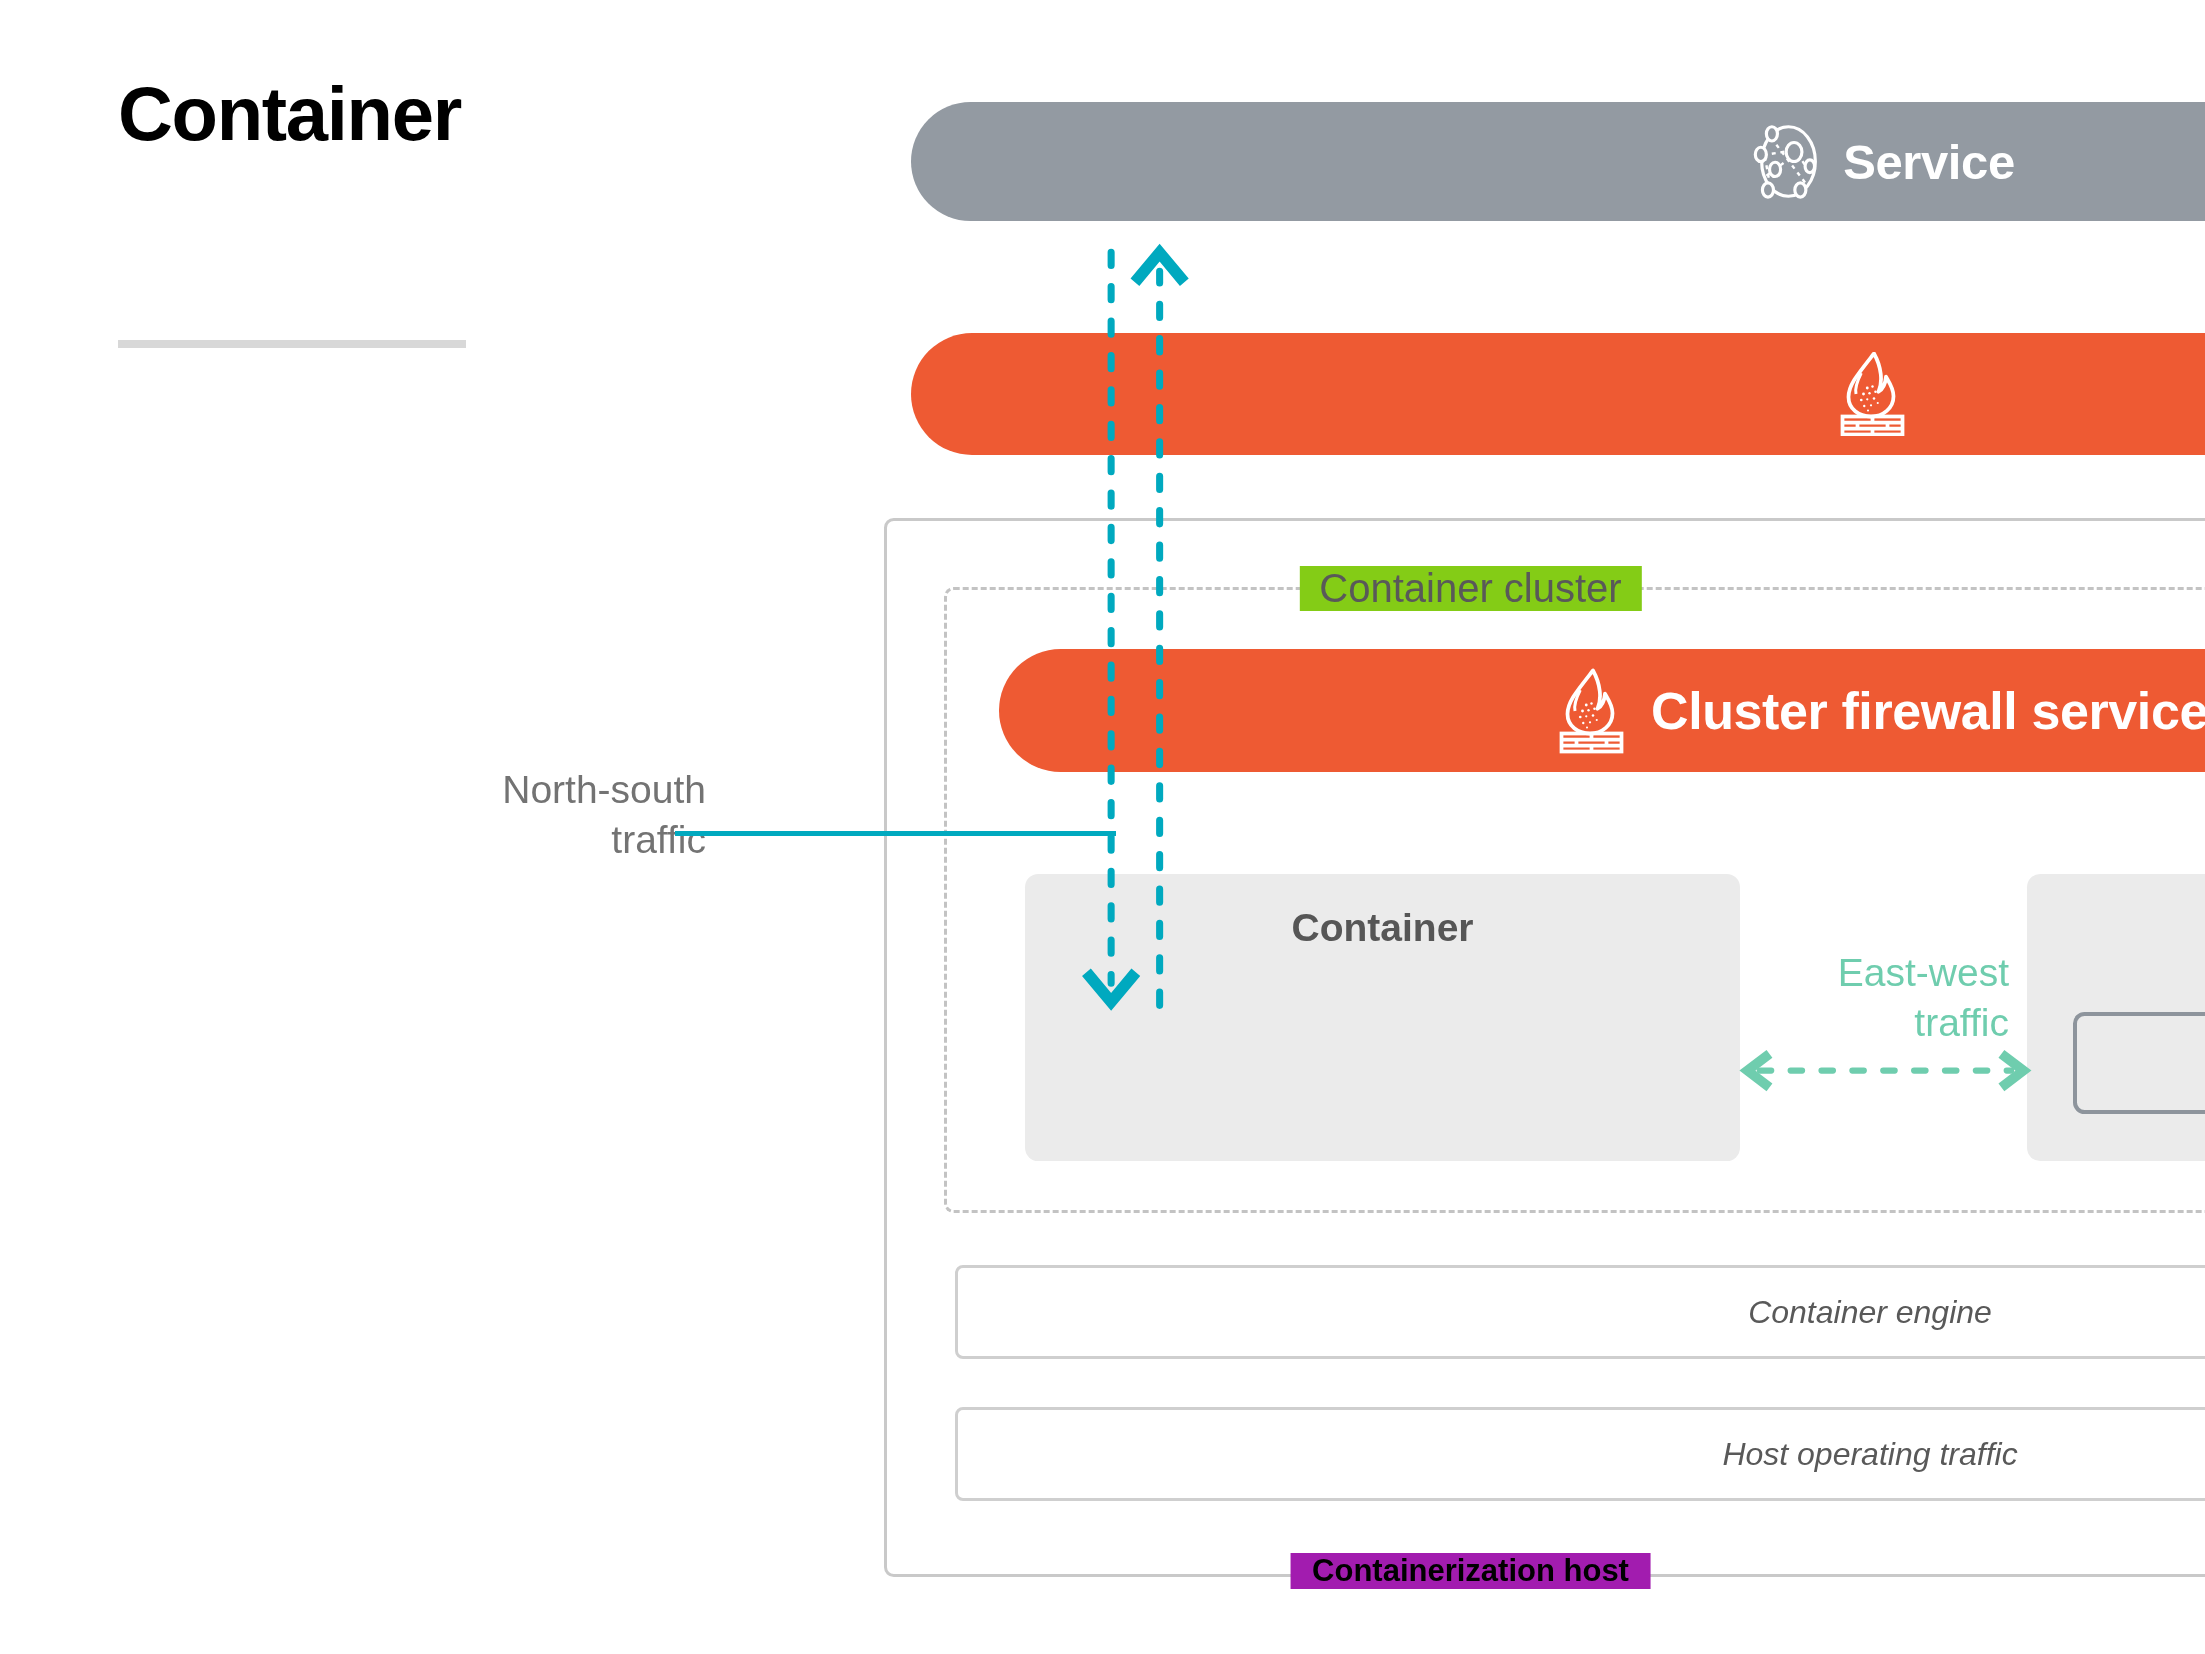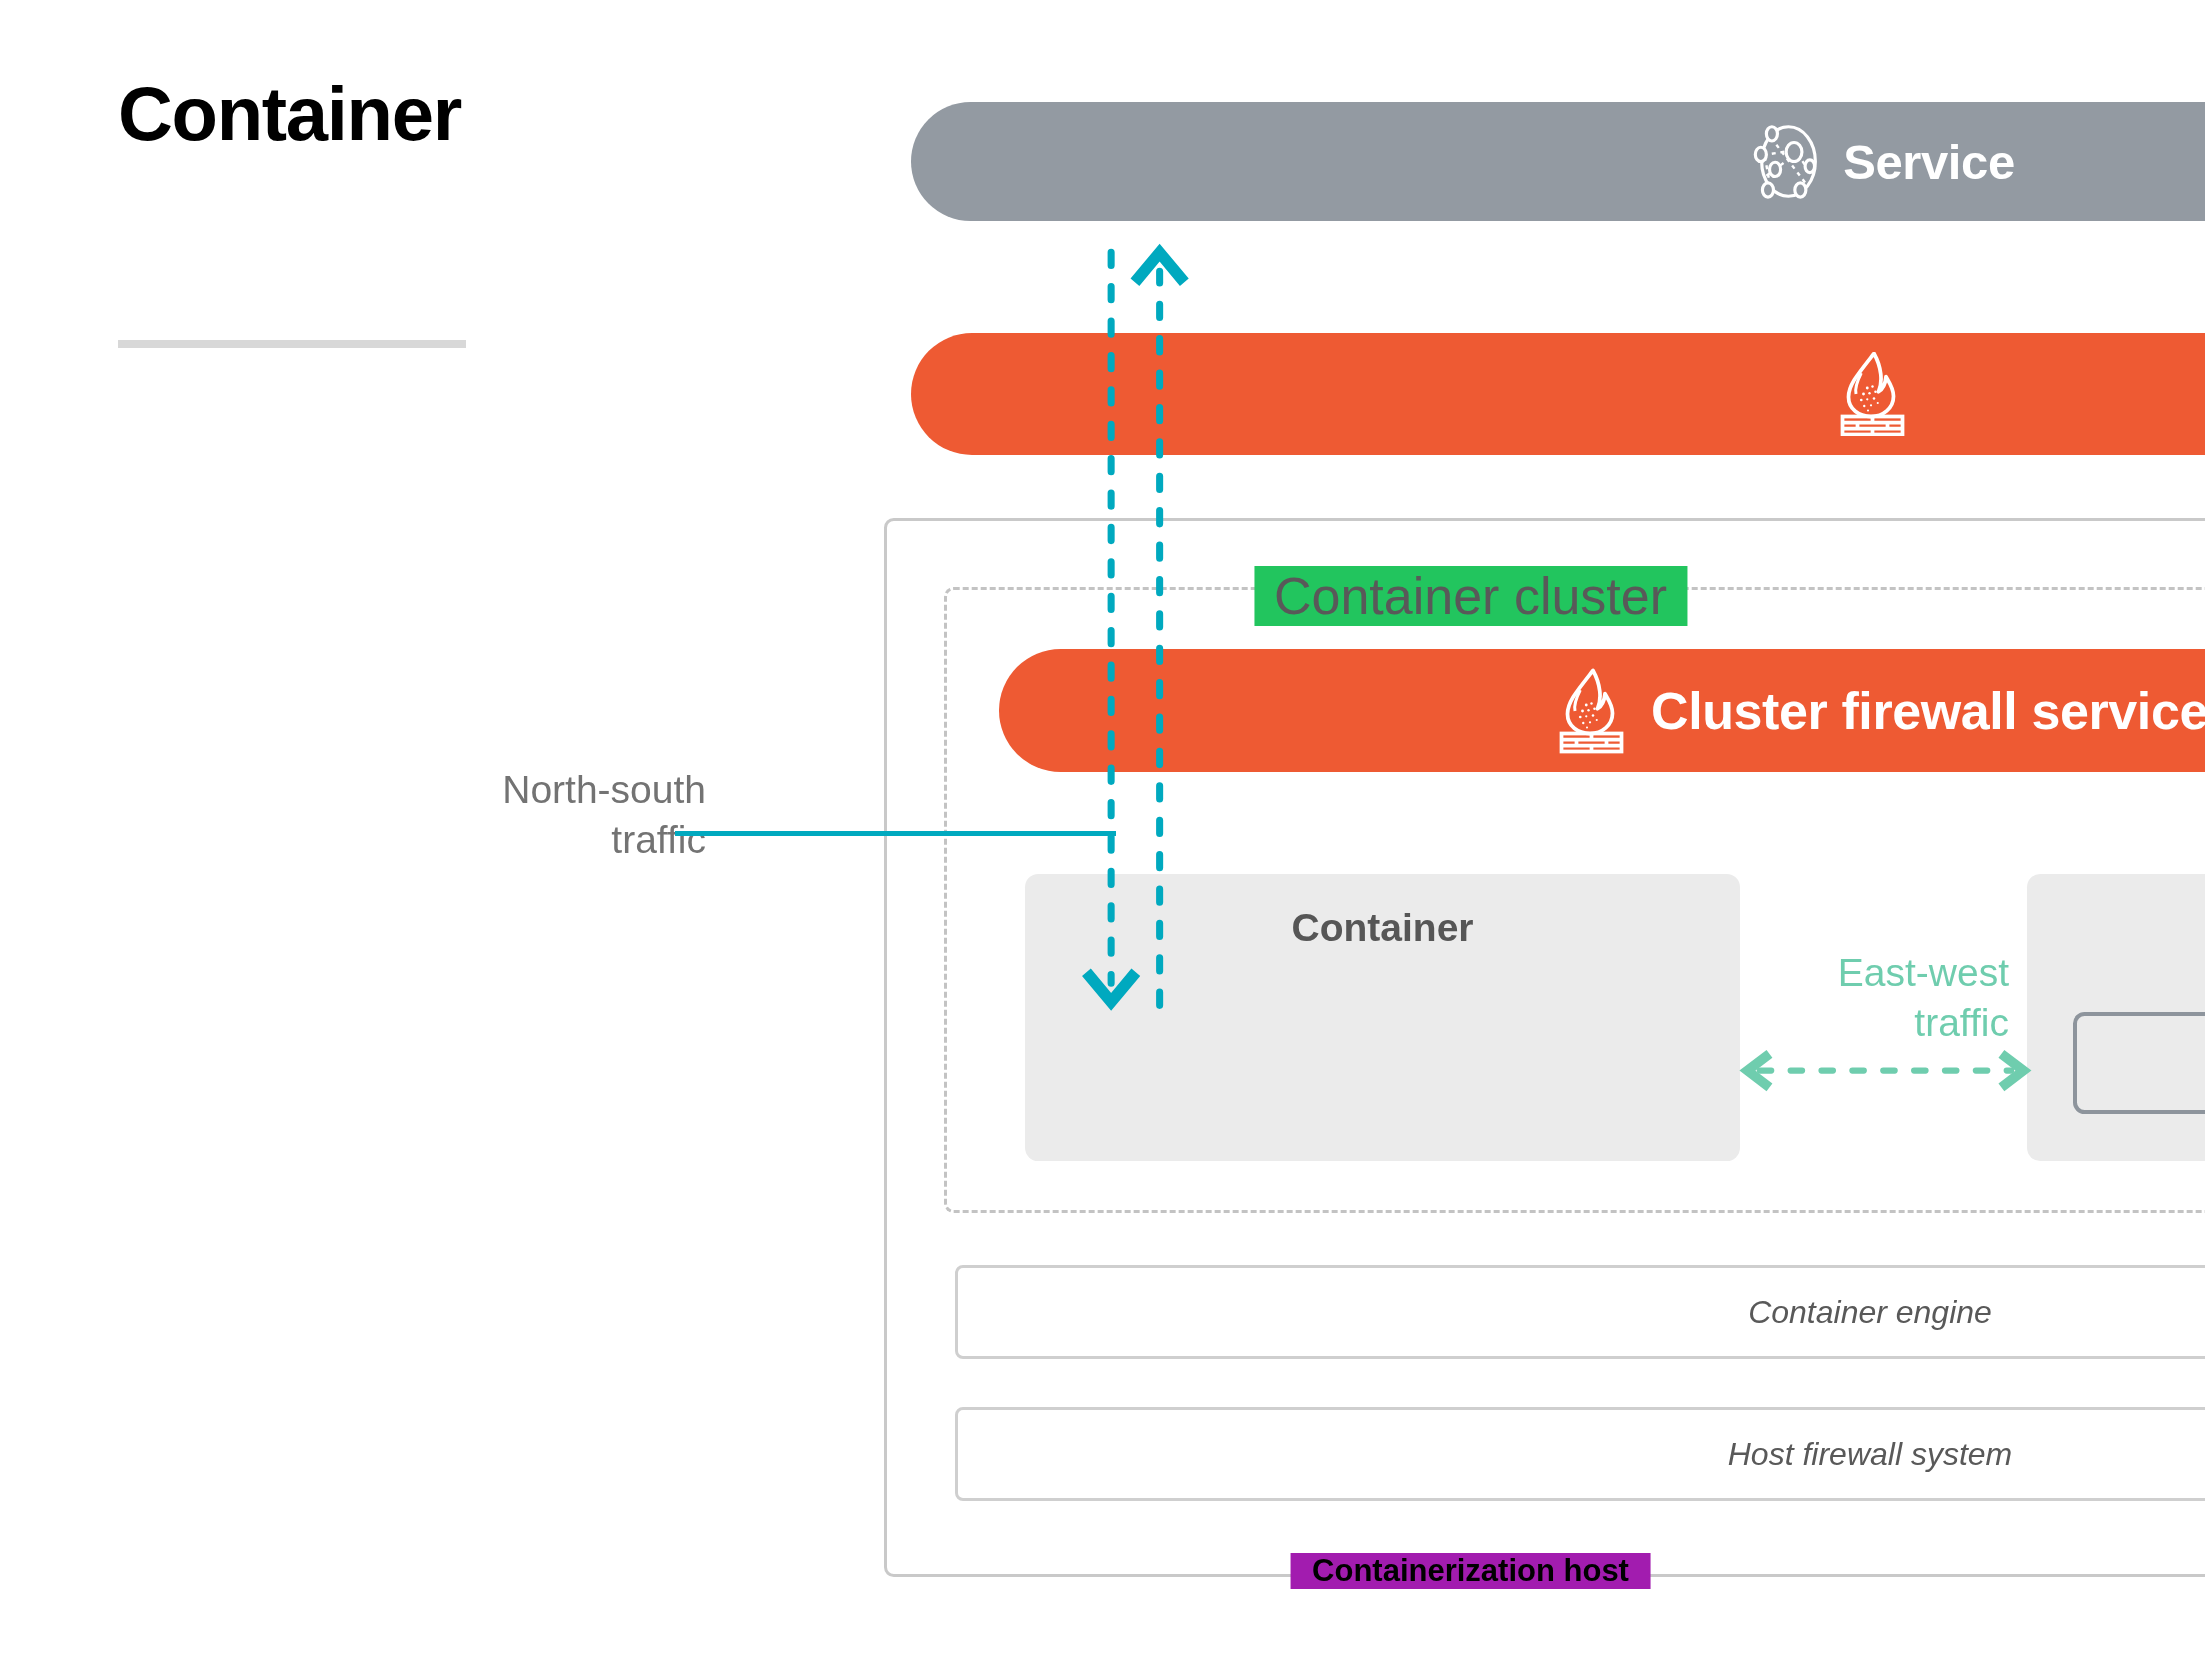--- a/index.html
+++ b/index.html
@@ -60,22 +60,22 @@
   }
 
   
   #cluster-box {
     position: absolute; left: 944px; top: 587px;
     width: 1852px; height: 626px;
     border: 3.1px dashed #c3c3c3; border-radius: 9.7px; background: transparent;
   }
   #cluster-box-label {
     position: absolute; left: 50%; top: 566px; transform: translateX(-50%);
-    background: #22c55e; padding: 0 20px;
-    font-size: 52px; color: #595959; white-space: nowrap;
+    background: #84cc16; padding: 0 20px;
+    font-size: 40px; color: #595959; white-space: nowrap;
   }
 
   
   .container-card {
     position: absolute; top: 874px; width: 715px; height: 287px;
     background: #ebebeb; border-radius: 13.2px;
   }
   #container-card-a { left: 1025px; }
   #container-card-b { left: 2027px; }
   .container-card-title {
@@ -235,21 +235,21 @@
     <div class="container-card-title">Container</div>
     <div class="service-box">
       
     </div>
   </div>
 
   <div class="layer-row" id="engine-row">
     <span class="layer-label">Container engine</span>
   </div>
   <div class="layer-row" id="os-row">
-    <span class="layer-label">Host firewall system</span>
+    <span class="layer-label">Host operating traffic</span>
   </div>
 
   <div id="ns-label">
     <div>North-south</div>
     <div>traffic</div>
   </div>
   <div id="ns-leader"></div>
 
   <div id="ew-label">
     <div>East-west</div>

